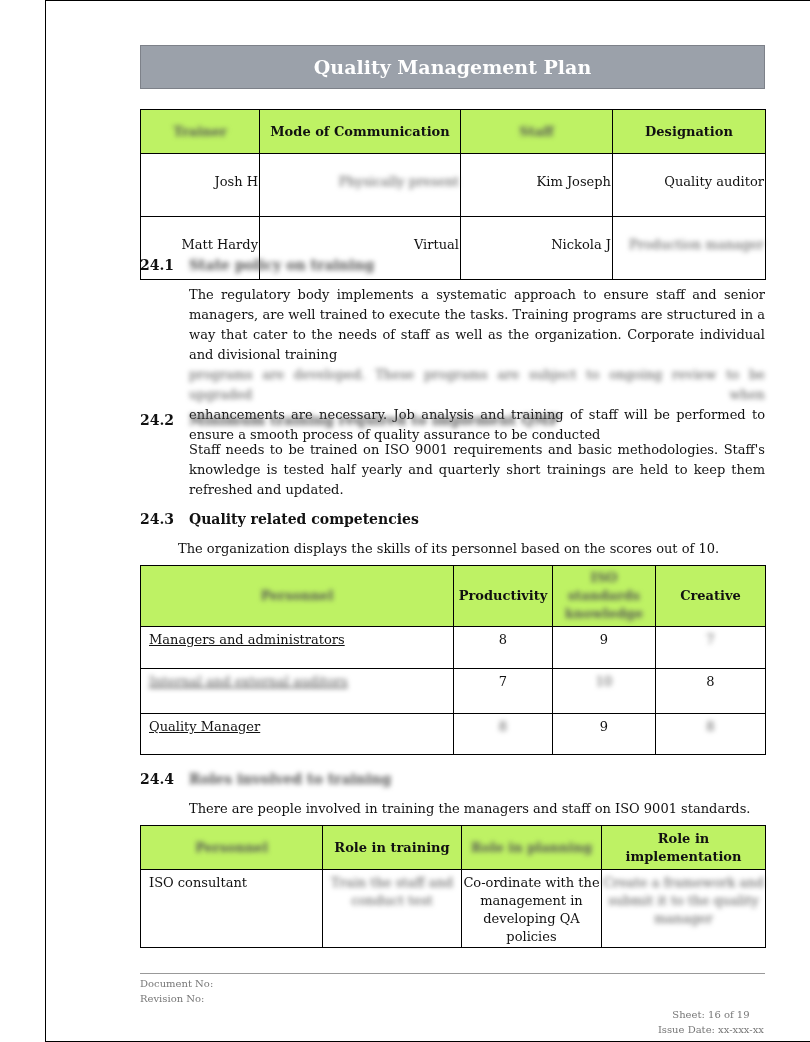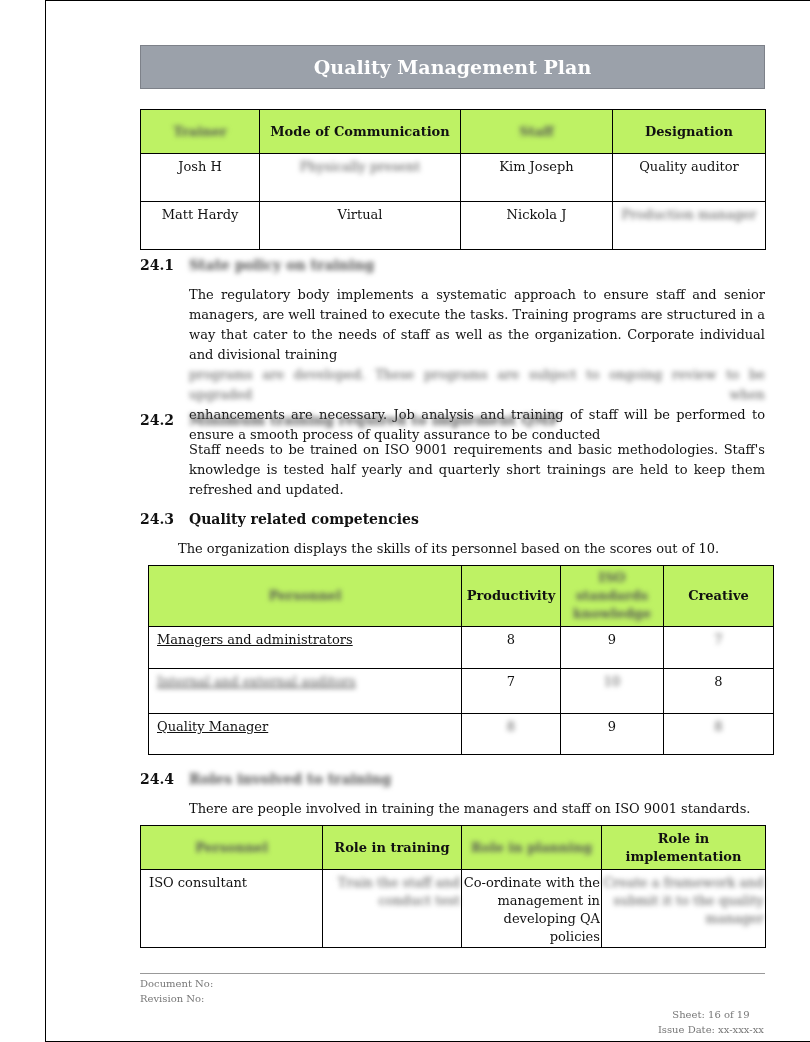--- a/index.html
+++ b/index.html
@@ -16,36 +16,36 @@
     background: #9ba1aa; border: 1px solid #7d8189;
     display: flex; align-items: center; justify-content: center;
     color: #fff; font-weight: bold; font-size: 19px;
   }
   table { border-collapse: collapse; position: absolute; table-layout: fixed; }
   td, th { border: 1px solid #000; font-size: 13px; line-height: 18px; }
   th { background: #bef264; font-weight: bold; text-align: center; vertical-align: middle; }
   .blur { filter: blur(2.6px); color: #555; }
   .t1 { left: 94px; top: 108px; width: 625px; }
   .t1 th { height: 41px; }
-  .t1 td { height: 42px; text-align: center; vertical-align: top; padding-top: 4px; }
+  .t1 td { height: 42px; text-align: right; vertical-align: top; padding-top: 19px; }
   .heading {
     position: absolute; left: 94px; font-size: 14px; font-weight: bold; display: flex;
   }
   .heading .num { width: 49px; }
   .para {
     position: absolute; left: 143px; width: 576px; font-size: 13px; line-height: 20px;
     text-align: justify;
   }
-  .t2 { left: 102px; top: 564px; width: 625px; }
+  .t2 { left: 94px; top: 564px; width: 625px; }
   .t2 th { height: 58px; }
   .t2 td { text-align: center; vertical-align: top; padding-top: 4px; }
   .t2 td.left { text-align: left; padding-left: 8px; text-decoration: underline; }
   .t3 { left: 94px; top: 824px; width: 625px; }
   .t3 th { height: 41px; }
-  .t3 td { text-align: right; vertical-align: top; padding-top: 4px; height: 72px; }
+  .t3 td { text-align: center; vertical-align: top; padding-top: 4px; height: 72px; }
   .t3 td.left { text-align: left; padding-left: 8px; }
   .footer-line { position: absolute; left: 94px; top: 972px; width: 625px; height: 1px; background: #999; }
   .footer { position: absolute; font-size: 10px; color: #777; line-height: 15px; }
 </style>
 </head>
 <body>
 
 <div class="page">
 
   <div class="title-bar">Quality Management Plan</div>

